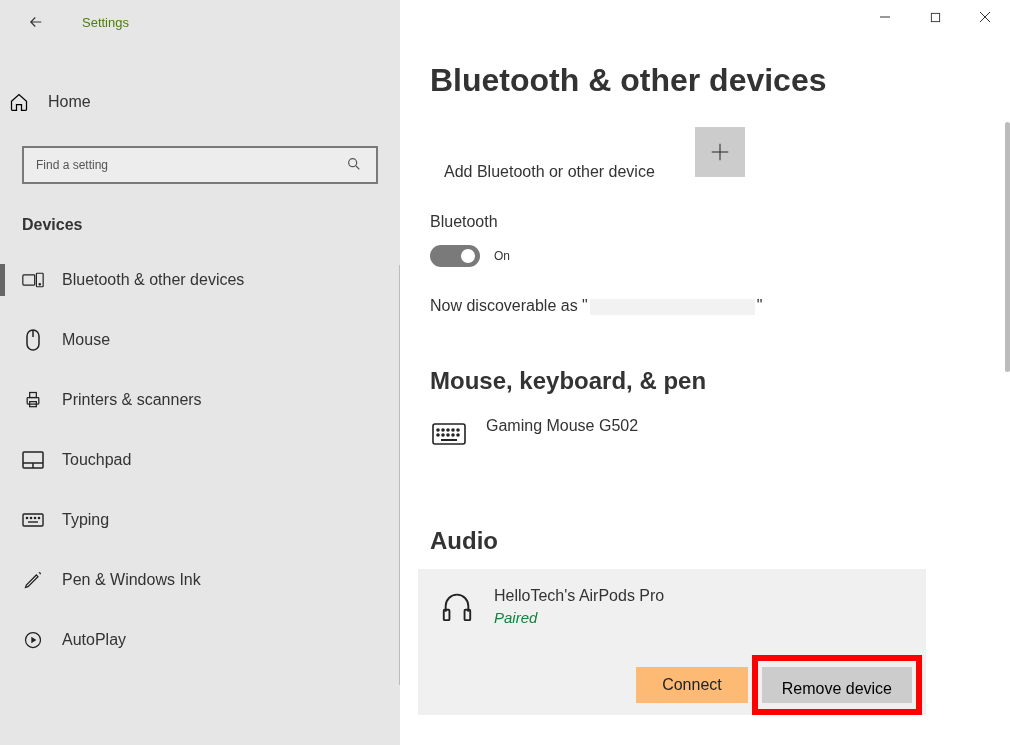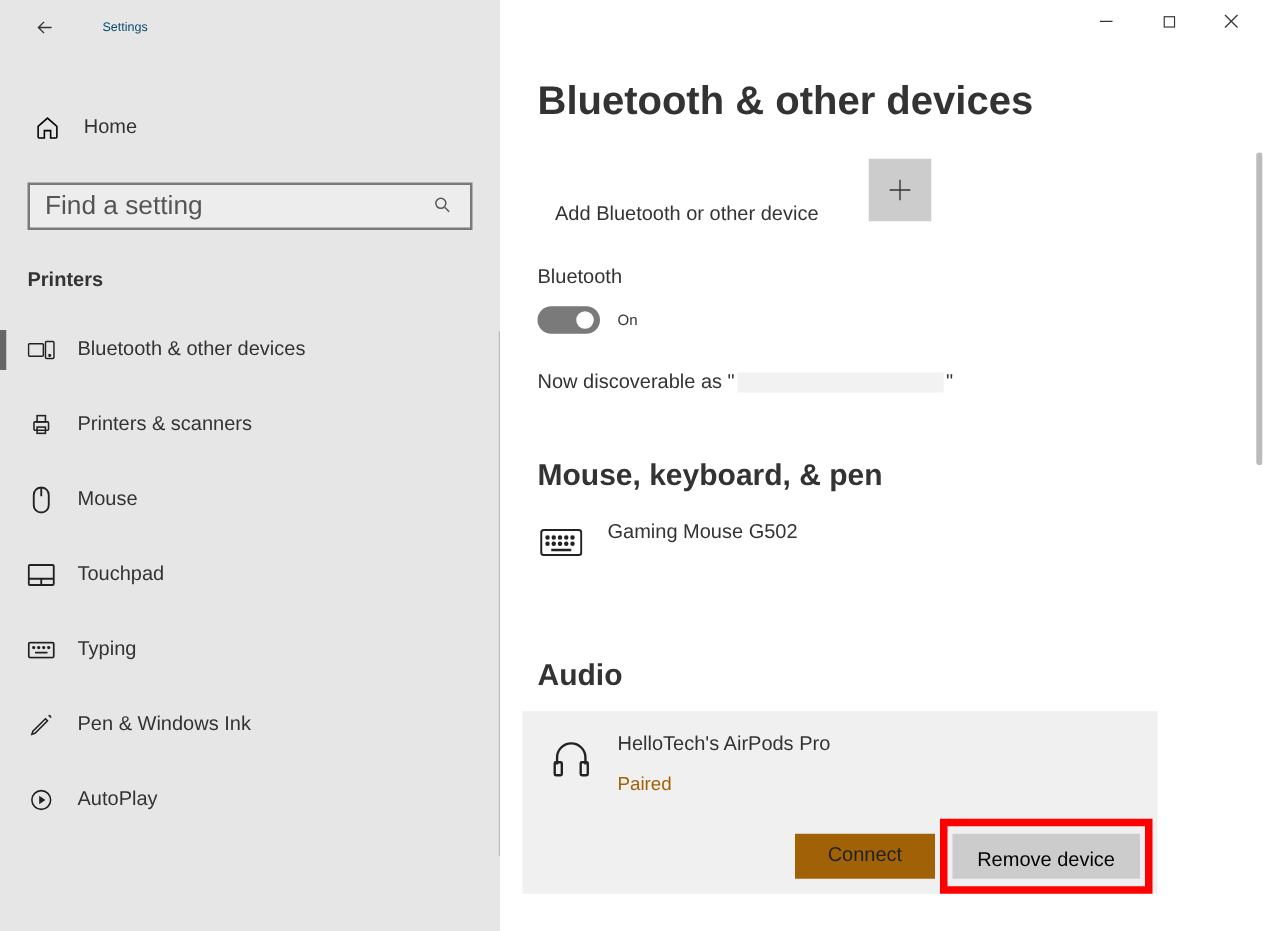--- a/index.html
+++ b/index.html
@@ -35,30 +35,30 @@
     }
     .back-btn {
       width: 28px;
       height: 28px;
       display: flex;
       align-items: center;
       justify-content: center;
       color: #333;
     }
     .title-text {
-      font-size: 10px;
-      color: #0c4a6e;
+      font-size: 13px;
+      color: #4d7c0f;
       margin-left: 32px;
     }
     .home-row {
       display: flex;
       align-items: center;
       height: 44px;
       margin-top: 36px;
-      padding-left: 27px;
+      padding-left: 8px;
       cursor: pointer;
       text-align: center;
     }
     .home-row .icon {
       width: 22px;
       height: 22px;
       display: flex;
       align-items: center;
       justify-content: center;
     }
@@ -73,21 +73,21 @@
       border: 2px solid #7a7a7a;
       background: #ededed;
       display: flex;
       align-items: center;
       padding: 0 12px;
     }
     .search-input {
       flex: 1;
       border: none;
       background: transparent;
-      font-size: 21px;
+      font-size: 12px;
       color: #6d28d9;
       outline: none;
       font-style: normal;
     }
     .search-input::placeholder {
       color: #555;
     }
     .search-icon {
       width: 18px;
       height: 18px;
@@ -289,34 +289,35 @@
       justify-content: center;
       color: #222;
       margin-right: 18px;
     }
     .audio-head .dname {
       font-size: 16px;
       color: #333;
     }
     .audio-head .dstatus {
       font-size: 15px;
-      color: #a16207;
-      margin-top: 14px;
+      color: #15803d;
+      margin-top: 4px;
+      font-style: italic;
     }
     .audio-actions {
       position: absolute;
       bottom: 12px;
       right: 14px;
       display: flex;
       gap: 14px;
     }
     .btn {
       height: 36px;
       padding: 0 26px;
-      background: #a16207;
+      background: #fdba74;
       border: none;
       font-size: 16px;
       color: #222;
       cursor: pointer;
     }
     .highlight-box {
       position: absolute;
       border: 6px solid #ff0000;
       pointer-events: none;
     }
@@ -366,51 +367,51 @@
     <div class="search-box">
       <input class="search-input" type="text" placeholder="Find a setting" style="">
       <span class="search-icon">
         <svg width="16" height="16" viewBox="0 0 24 24" fill="none" stroke="currentColor" stroke-width="1.8">
           <circle cx="10" cy="10" r="6"></circle>
             <path d="M20 20l-5-5"></path>
         </svg>
       </span>
     </div>
 
-    <div class="category-label">Printers</div>
+    <div class="category-label">Devices</div>
 
     <div class="nav-list">
       <div class="nav-item active">
         <span class="icon">
           <svg width="22" height="18" viewBox="0 0 26 18" fill="none" stroke="currentColor" stroke-width="1.4">
             <rect x="1" y="3" width="14" height="12" rx="1"></rect>
             <rect x="17" y="1" width="8" height="16" rx="1"></rect>
             <circle cx="21" cy="14" r="0.8" fill="currentColor"></circle>
           </svg>
         </span>
         <span class="label">Bluetooth &amp; other devices</span>
       </div>
       <div class="nav-item">
         <span class="icon">
+          <svg width="16" height="22" viewBox="0 0 16 22" fill="none" stroke="currentColor" stroke-width="1.5">
+            <rect x="2" y="1" width="12" height="20" rx="6"></rect>
+              <line x1="8" y1="1" x2="8" y2="8"></line>
+          </svg>
+        </span>
+        <span class="label">Mouse</span>
+      </div>
+      <div class="nav-item">
+        <span class="icon">
           <svg width="20" height="20" viewBox="0 0 24 24" fill="none" stroke="currentColor" stroke-width="1.5">
             <rect x="5" y="9" width="14" height="8" rx="1"></rect>
               <rect x="8" y="3" width="8" height="6"></rect>
               <rect x="8" y="14" width="8" height="6"></rect>
           </svg>
         </span>
         <span class="label">Printers &amp; scanners</span>
-      </div>
-      <div class="nav-item">
-        <span class="icon">
-          <svg width="16" height="22" viewBox="0 0 16 22" fill="none" stroke="currentColor" stroke-width="1.5">
-            <rect x="2" y="1" width="12" height="20" rx="6"></rect>
-              <line x1="8" y1="1" x2="8" y2="8"></line>
-          </svg>
-        </span>
-        <span class="label">Mouse</span>
       </div>
       <div class="nav-item">
         <span class="icon">
           <svg width="22" height="18" viewBox="0 0 22 18" fill="none" stroke="currentColor" stroke-width="1.5">
             <rect x="1" y="1" width="20" height="16" rx="1"></rect>
               <line x1="1" y1="12" x2="21" y2="12"></line>
               <line x1="11" y1="12" x2="11" y2="17"></line>
           </svg>
         </span>
         <span class="label">Touchpad</span>

